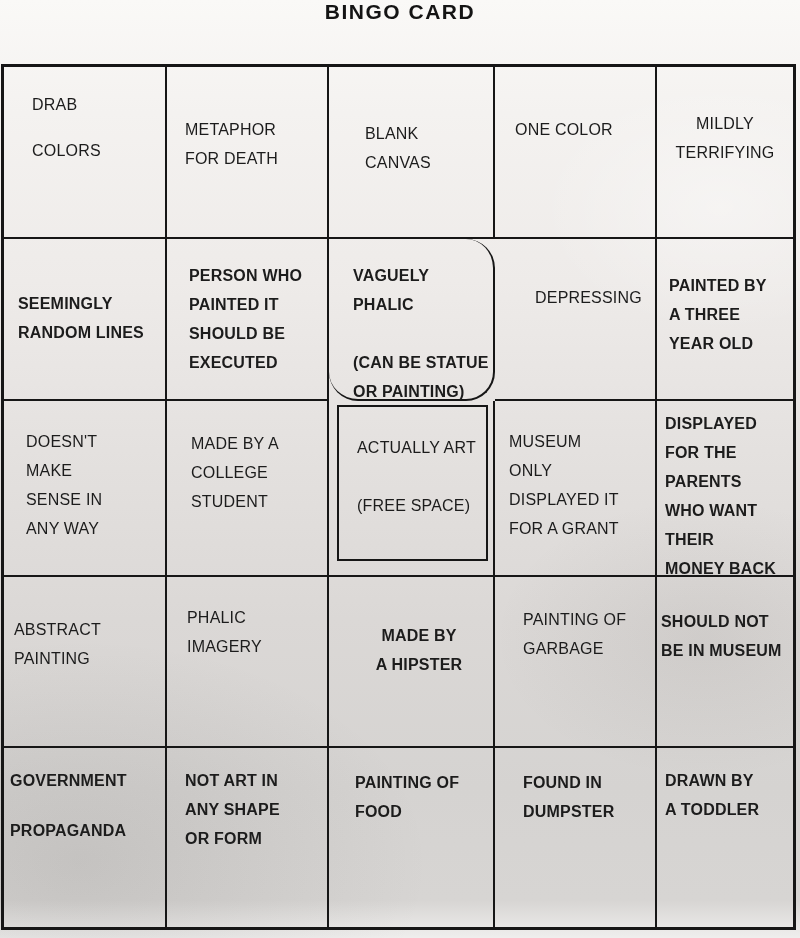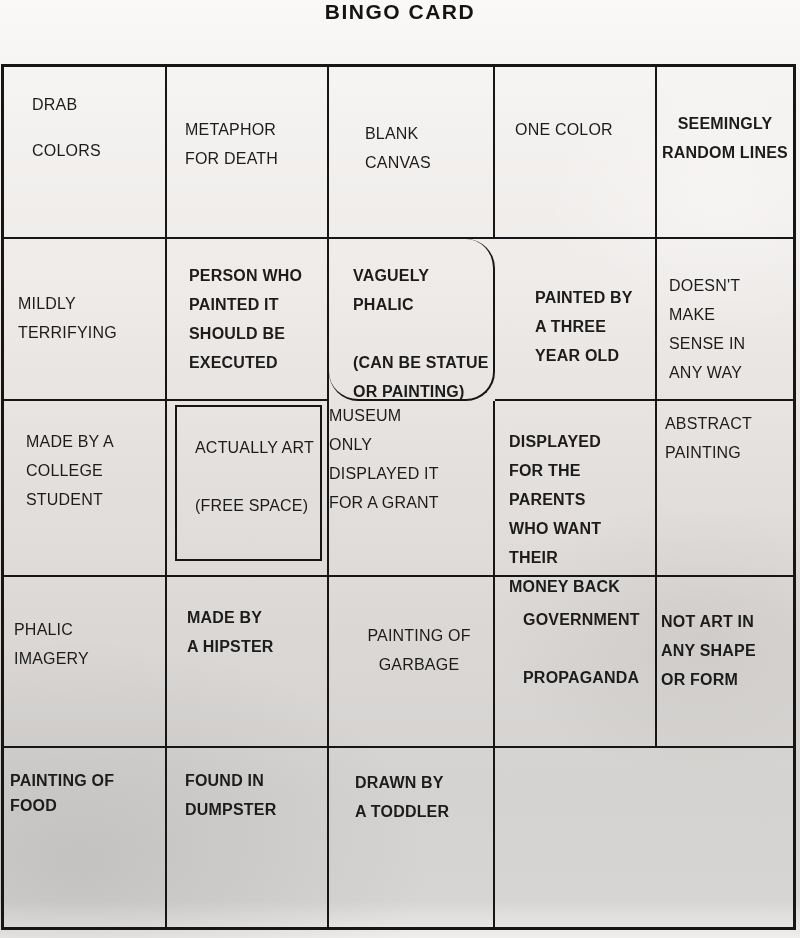--- a/index.html
+++ b/index.html
@@ -87,40 +87,43 @@
 FOR DEATH</div>
       </div>
     <div class="cell">
         <div class="cell-text">BLANK
 CANVAS</div>
       </div>
     <div class="cell">
         <div class="cell-text">ONE COLOR</div>
       </div>
     <div class="cell">
+        <div class="cell-text">MILDLY
+TERRIFYING</div>
+      </div>
+
+    <div class="cell">
         <div class="cell-text bold">SEEMINGLY
 RANDOM LINES</div>
-      </div>
-
-    <div class="cell">
-        <div class="cell-text">MILDLY
-TERRIFYING</div>
       </div>
     <div class="cell">
         <div class="cell-text bold">PERSON WHO
 PAINTED IT
 SHOULD BE
 EXECUTED</div>
       </div>
     <div class="cell">
         <div class="cell-text bold">VAGUELY
 PHALIC
 
 (CAN BE STATUE
 OR PAINTING)</div>
+      </div>
+    <div class="cell">
+        <div class="cell-text">DEPRESSING</div>
       </div>
     <div class="cell">
         <div class="cell-text bold">PAINTED BY
 A THREE
 YEAR OLD</div>
       </div>
 
     <div class="cell">
         <div class="cell-text">DOESN'T
 MAKE
@@ -163,20 +166,24 @@
 IMAGERY</div>
       </div>
     <div class="cell">
         <div class="cell-text bold">MADE BY
 A HIPSTER</div>
       </div>
     <div class="cell">
         <div class="cell-text">PAINTING OF
 GARBAGE</div>
       </div>
+    <div class="cell">
+        <div class="cell-text bold">SHOULD NOT
+BE IN MUSEUM</div>
+      </div>
 
     <div class="cell">
         <div class="cell-text bold">GOVERNMENT
 
 PROPAGANDA</div>
       </div>
     <div class="cell">
         <div class="cell-text bold">NOT ART IN
 ANY SHAPE
 OR FORM</div>

